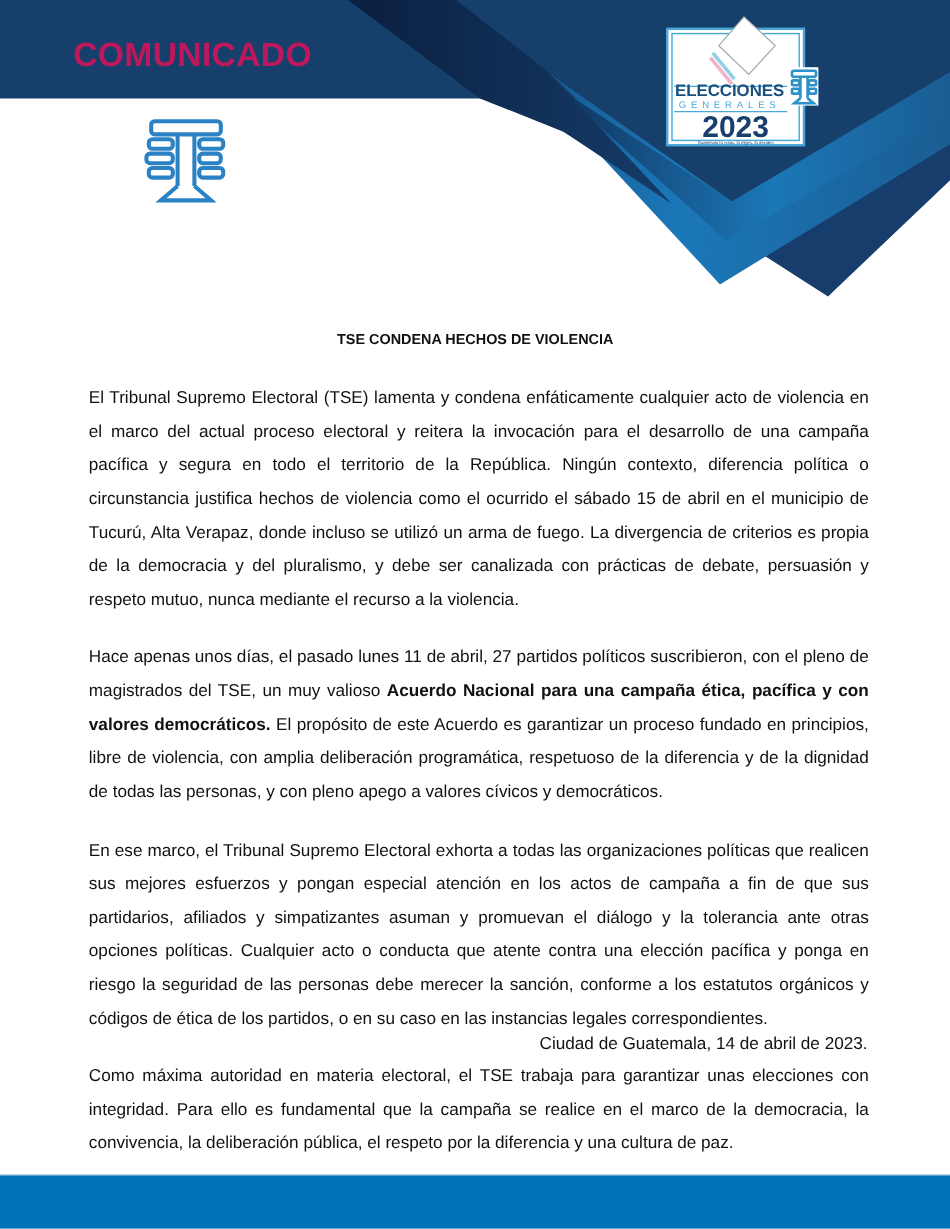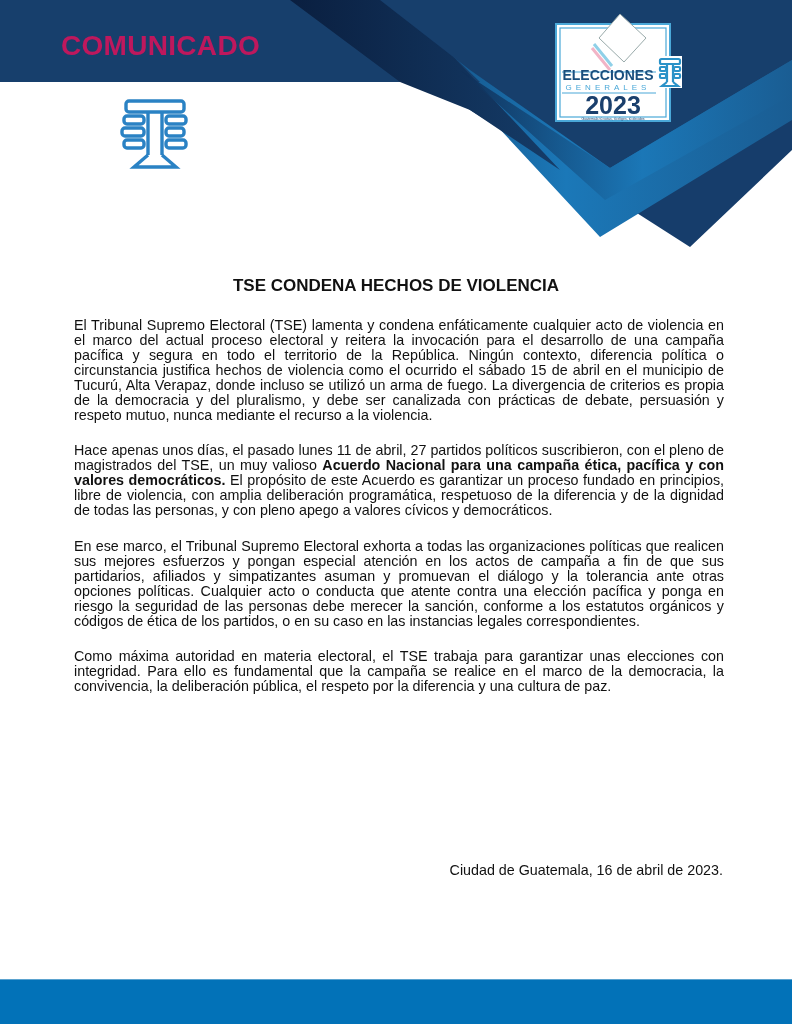--- a/index.html
+++ b/index.html
@@ -15,25 +15,25 @@
     .tse-logo { position: absolute; left: 120px; top: 99px; width: 75px; width: 70px; height: 72px; }
     .tse-name {
       position: absolute; left: 40px; top: 178px; width: 240px; text-align: center;
       font-family: "Liberation Serif", serif; font-weight: bold; color: #2a82c4;
       font-size: 17.5px; line-height: 23px;
     }
     .election-badge { position: absolute; left: 554px; top: 8px; width: 130px; height: 115px; }
 
     .title {
       position: absolute; left: 0; top: 276px; width: 792px; text-align: center;
-      font-weight: bold; font-size: 17px; color: #111;
+      font-weight: bold; font-size: 12px; color: #111;
     }
     .body {
       position: absolute; left: 74px; top: 318px; width: 650px;
-      font-size: 14.3px; line-height: 15px; text-align: justify; color: #111;
+      font-size: 14.3px; line-height: 28px; text-align: justify; color: #111;
     }
     .body p { margin-bottom: 20.4px; }
     .body b { font-weight: bold; }
     .signoff {
       position: absolute; right: 69px; top: 862px;
       font-size: 14.3px; color: #111;
     }
     .footer-bar {
       position: absolute; left: 0; top: 979px; width: 792px; height: 45px;
       background: #0272b8; border-top: 1px solid #5ba3cf;
@@ -111,15 +111,15 @@
 
 <div class="title">TSE CONDENA HECHOS DE VIOLENCIA</div>
 
 <div class="body">
   <p>El Tribunal Supremo Electoral (TSE) lamenta y condena enfáticamente cualquier acto de violencia en el marco del actual proceso electoral y reitera la invocación para el desarrollo de una campaña pacífica y segura en todo el territorio de la República. Ningún contexto, diferencia política o circunstancia justifica hechos de violencia como el ocurrido el sábado 15 de abril en el municipio  de Tucurú, Alta Verapaz, donde incluso se utilizó un arma de fuego. La divergencia de criterios es propia de la democracia y del pluralismo, y debe ser canalizada con prácticas de debate, persuasión y respeto mutuo, nunca mediante el recurso a la violencia.</p>
   <p><span>Hace apenas unos días, el pasado lunes 11 de abril, 27 partidos políticos suscribieron, con el pleno de magistrados del TSE, un muy valioso </span><b>Acuerdo Nacional para una campaña ética, pacífica y con valores democráticos.</b><span> El propósito de este Acuerdo es garantizar un proceso fundado en principios, libre de violencia, con amplia deliberación programática, respetuoso de la diferencia y de la dignidad de todas las personas, y con pleno apego a valores cívicos y democráticos.</span></p>
   <p>En ese marco, el Tribunal Supremo Electoral exhorta a todas las organizaciones políticas que realicen sus mejores esfuerzos y pongan especial atención en los actos de campaña a fin de que sus partidarios, afiliados y simpatizantes asuman y promuevan el diálogo y la tolerancia ante otras opciones políticas. Cualquier acto o conducta que atente contra una elección pacífica y ponga en riesgo la seguridad de las personas debe merecer la sanción, conforme a los estatutos orgánicos y códigos de ética de los partidos, o en su caso en las instancias legales correspondientes.</p>
   <p>Como máxima autoridad en materia electoral, el TSE trabaja para garantizar unas elecciones con integridad. Para ello es fundamental que la campaña se realice en el marco de la democracia, la convivencia, la deliberación pública, el respeto por la diferencia y una cultura de paz.</p>
 </div>
 
-<div class="signoff">Ciudad de Guatemala, 16 de abril de 2023.</div>
+<div class="signoff">Ciudad de Guatemala, 14 de abril de 2023.</div>
 
 <div class="footer-bar"></div>
 
 </body></html>

